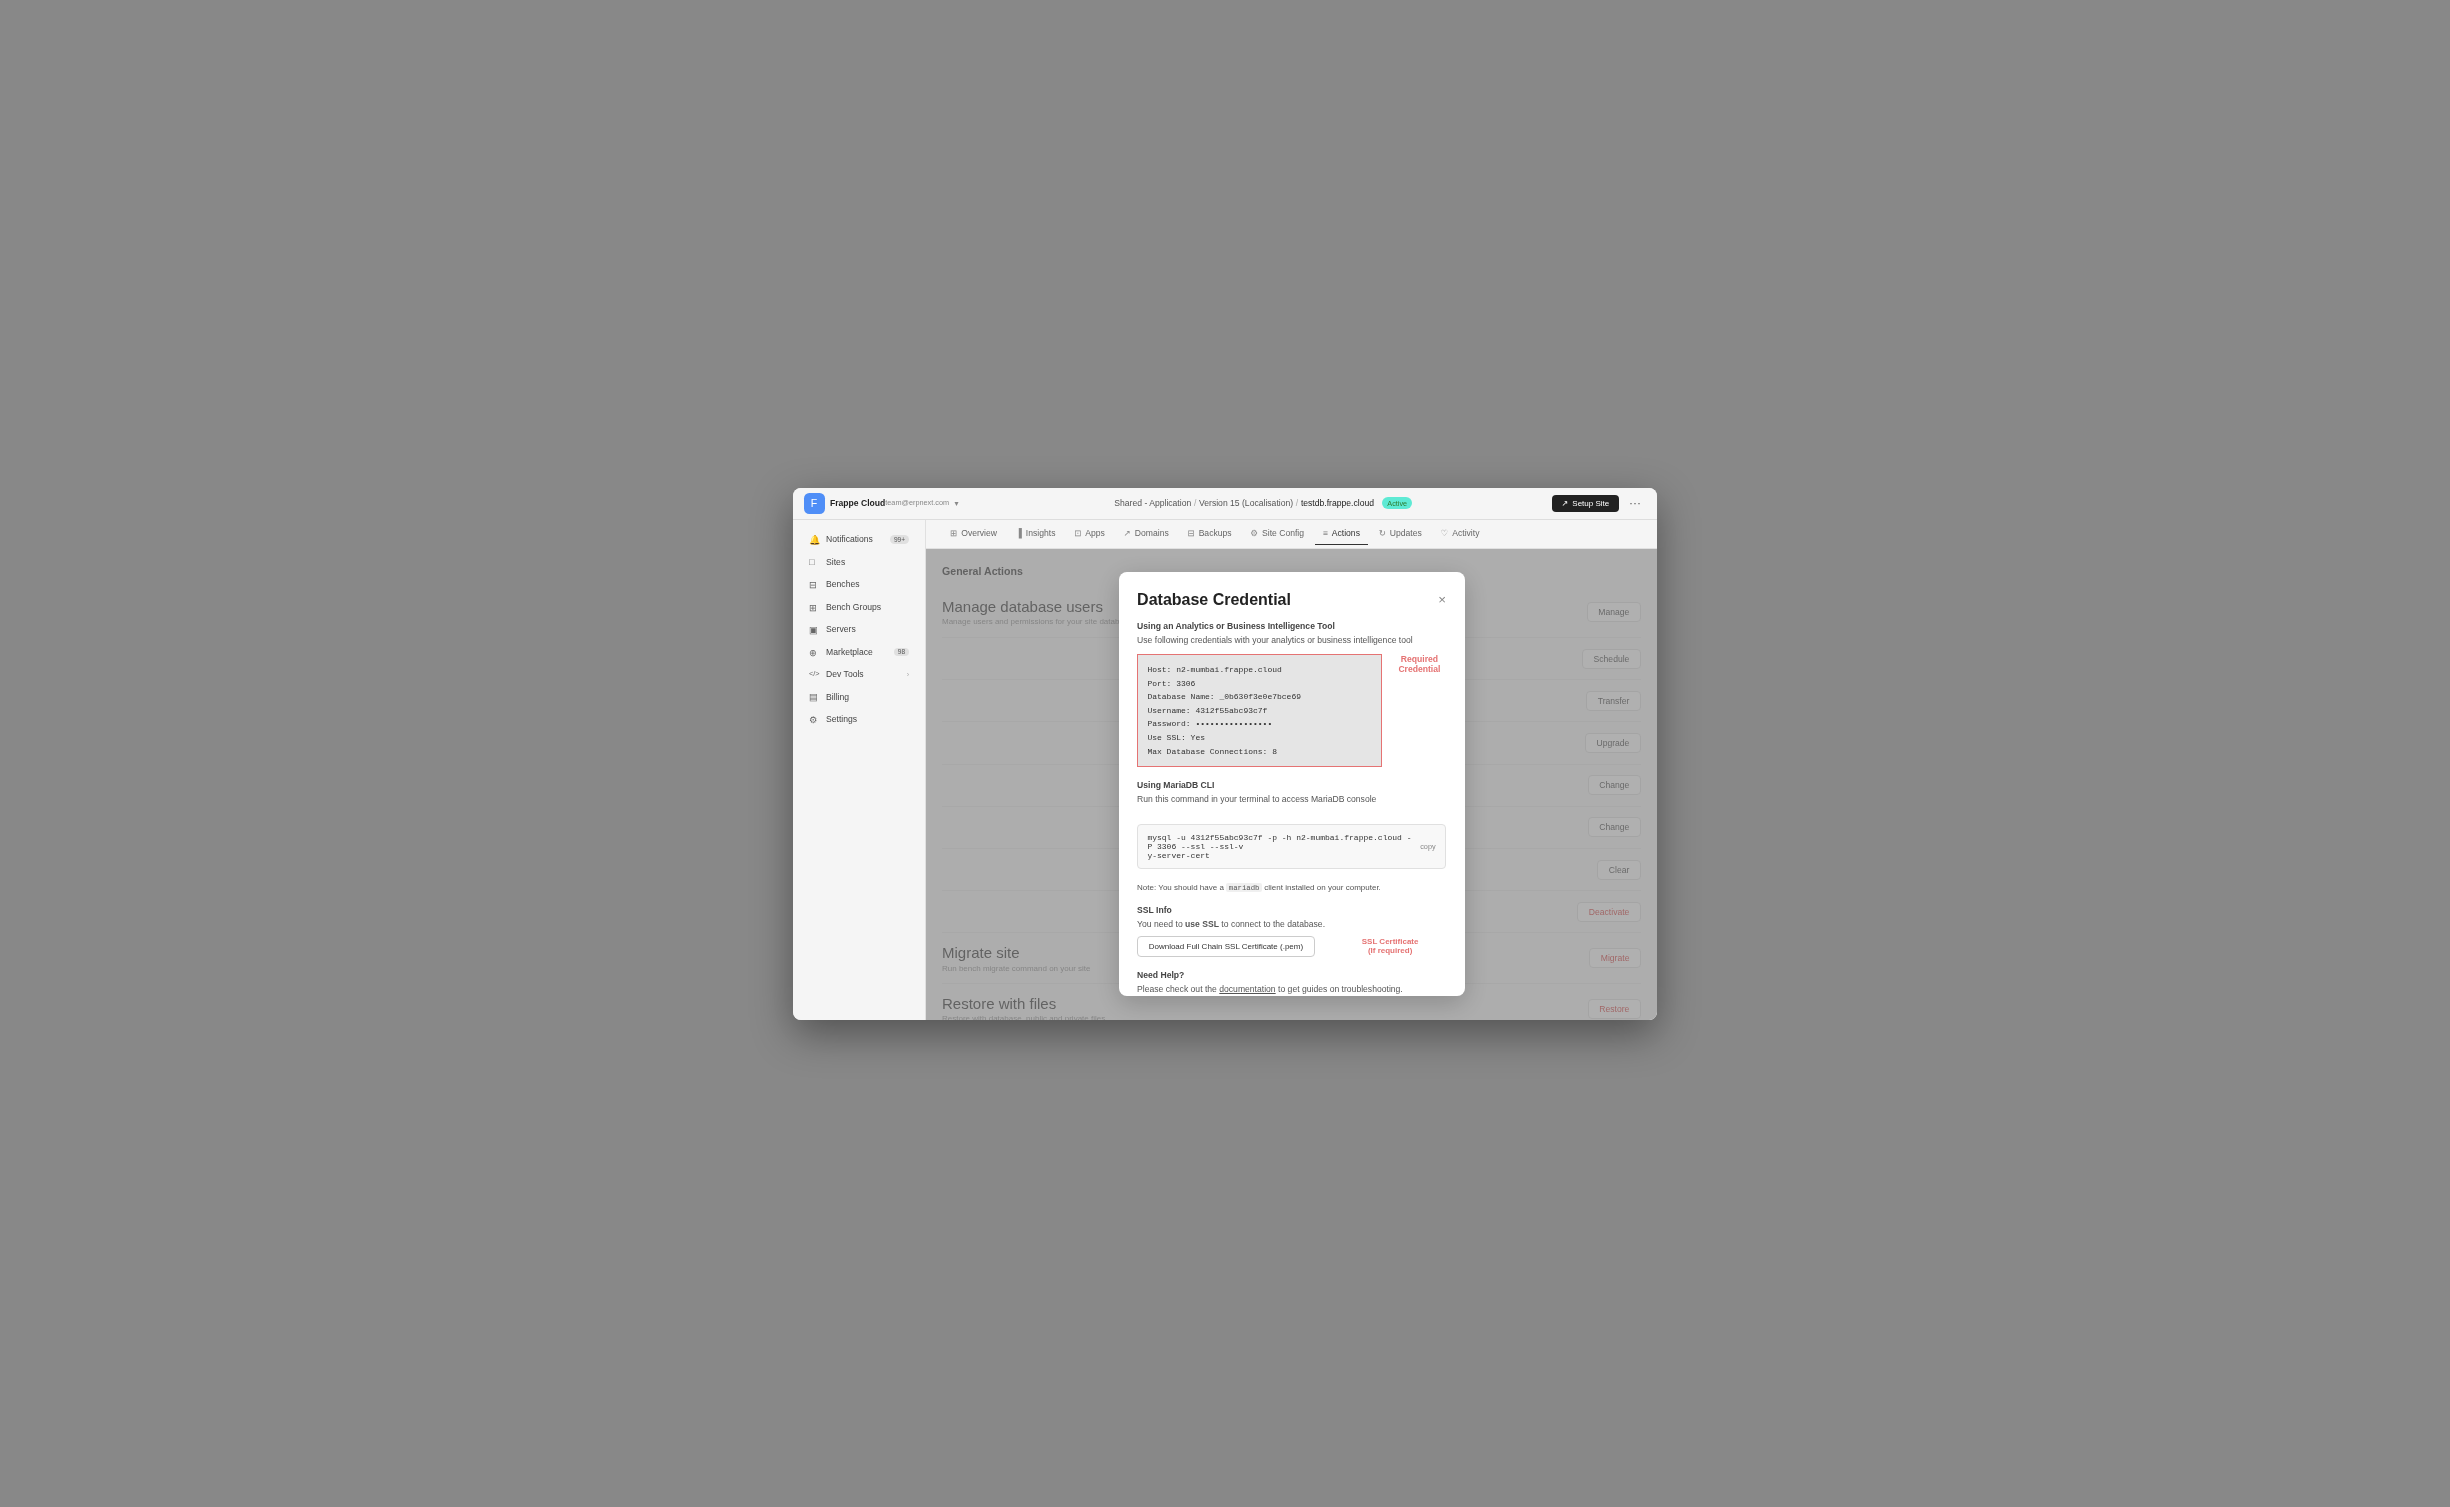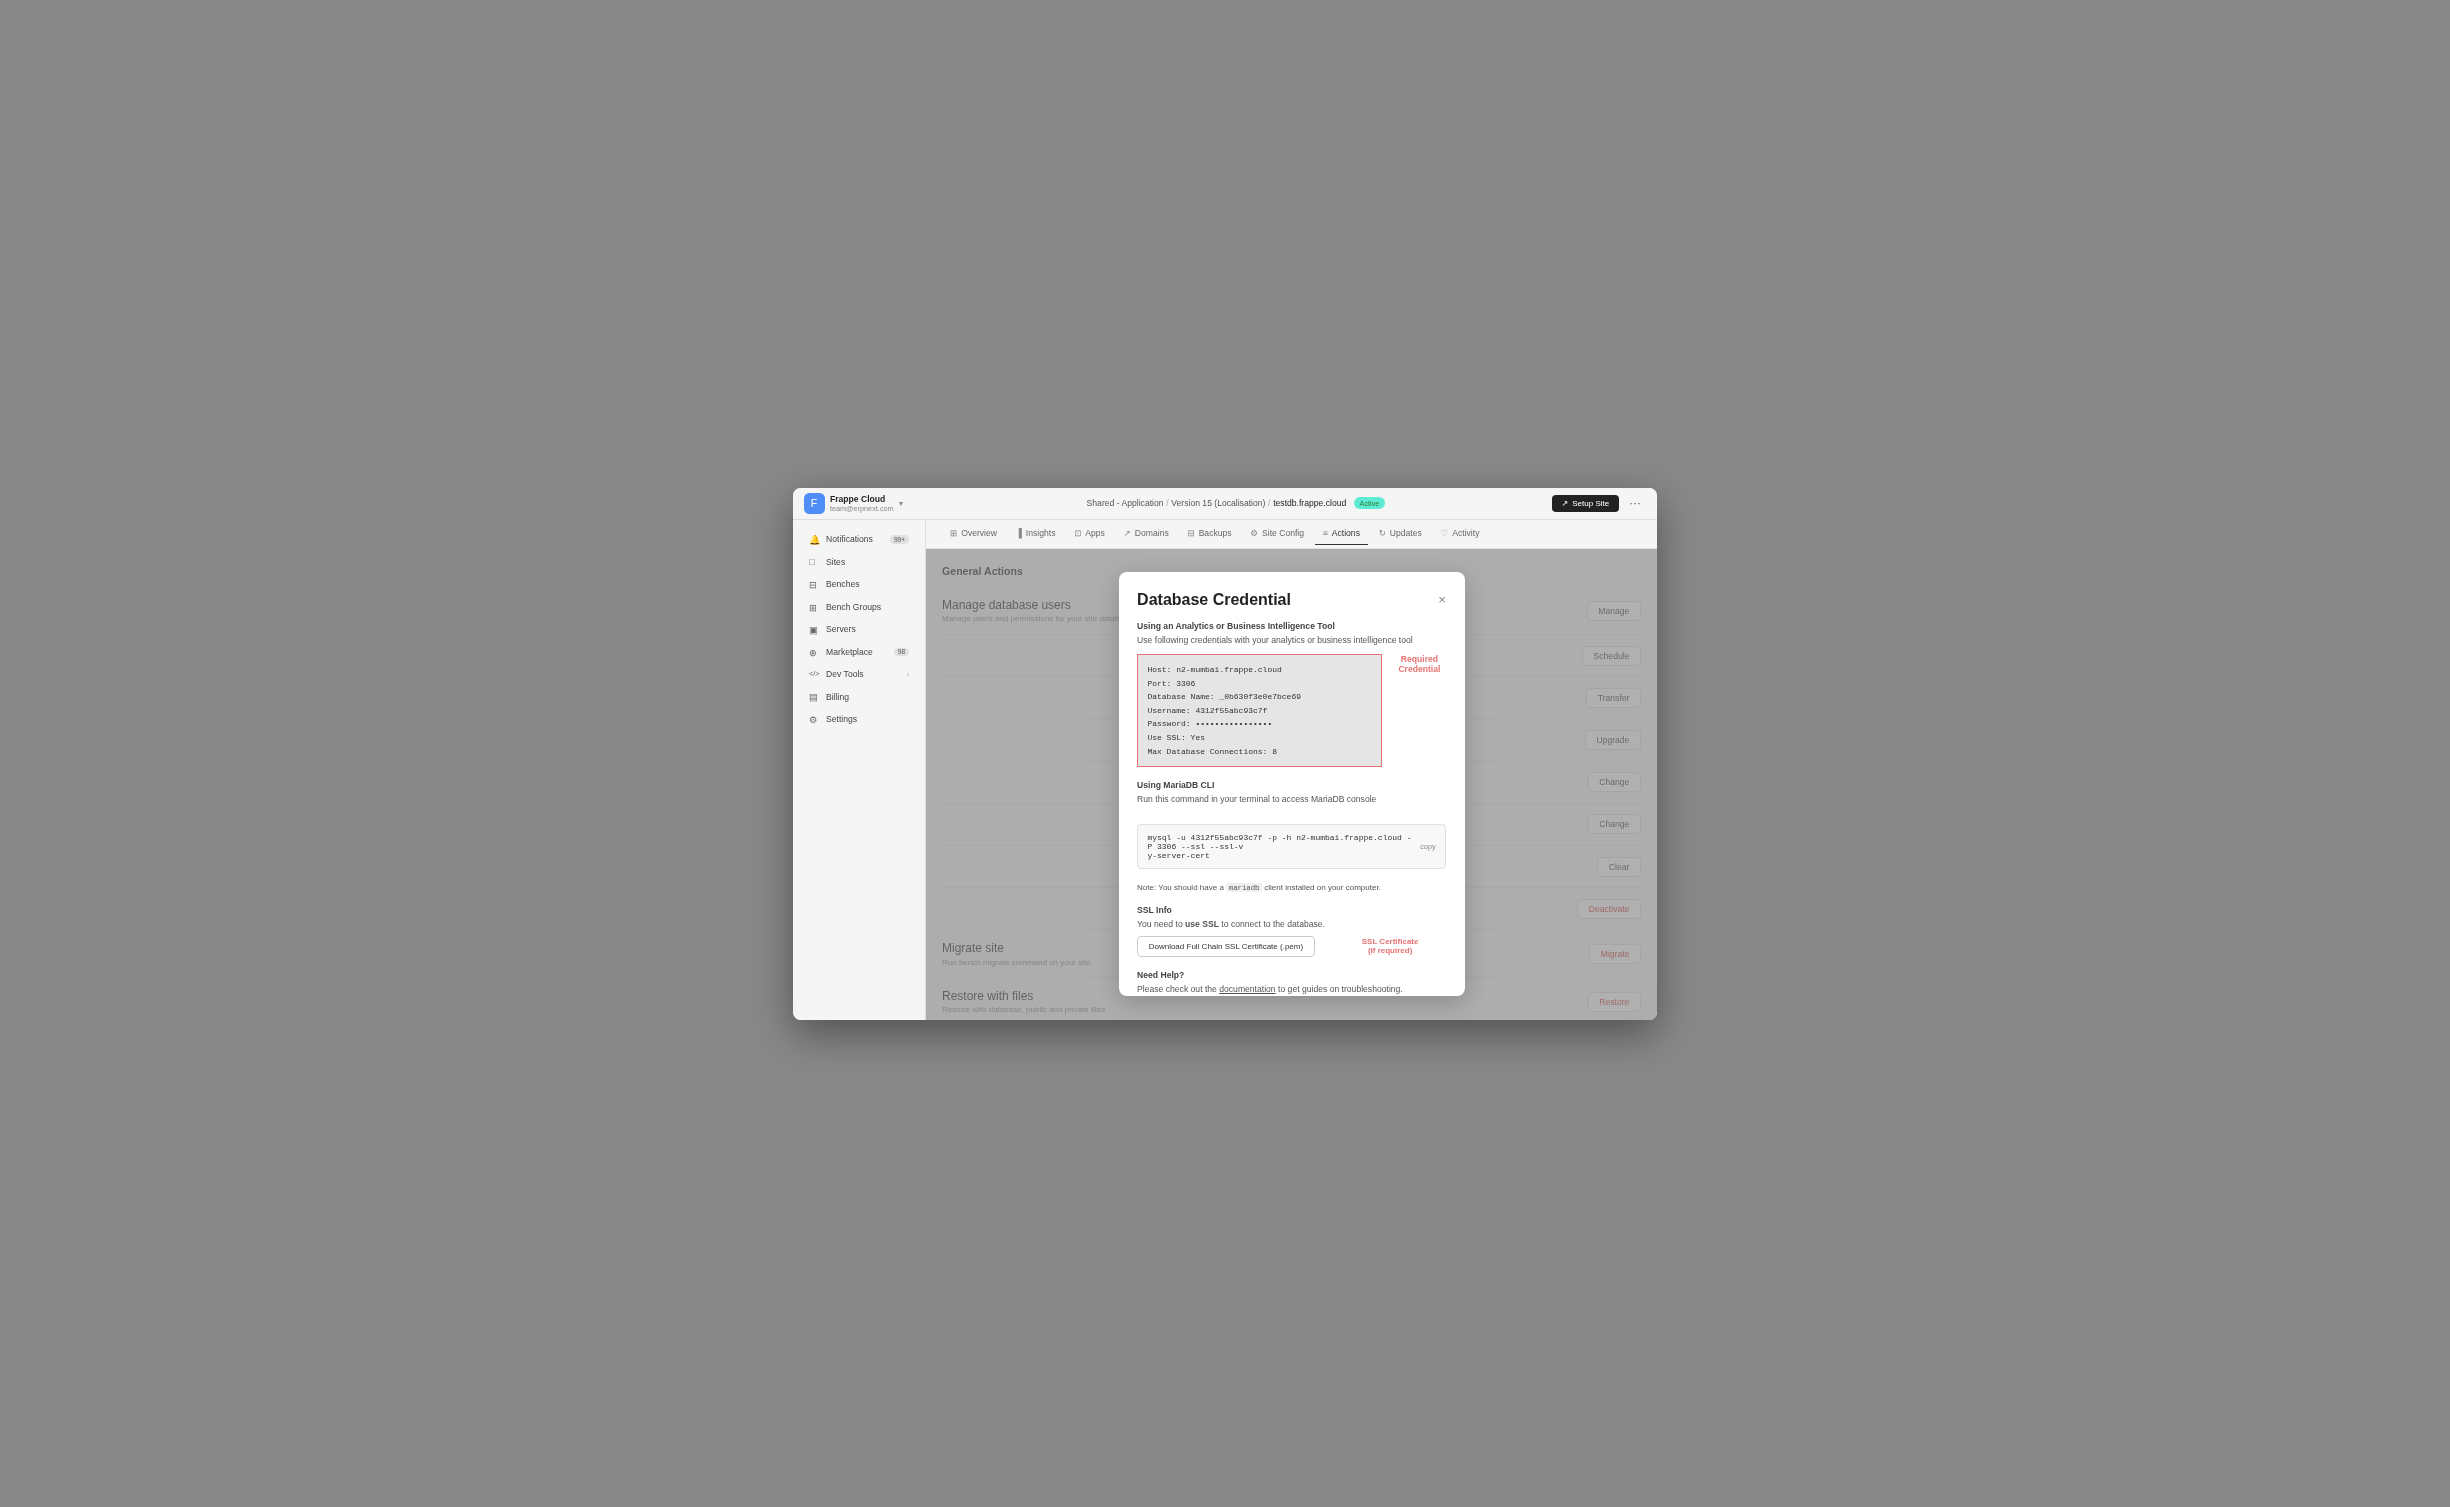--- a/index.html
+++ b/index.html
@@ -41,21 +41,21 @@
       display: flex;
       align-items: center;
       justify-content: center;
       color: white;
       font-size: 10.6px;
       margin-right: 5.3px;
       flex-shrink: 0;
     }
     .titlebar-brand {
       display: flex;
-      flex-direction: column;
+      flex-direction: row;
       margin-right: 2.7px;
     }
     .titlebar-brand-name {
       font-size: 8.6px;
       font-weight: 600;
       color: #222;
     }
     .titlebar-brand-email {
       font-size: 7.3px;
       color: #888;
@@ -202,21 +202,21 @@
     
     .action-row {
       display: flex;
       align-items: center;
       justify-content: space-between;
       padding: 10.6px 0;
       border-bottom: 0.7px solid #e8e8e8;
     }
     .action-row-info {}
     .action-row-title {
-      font-size: 12px;
+      font-size: 15px;
       font-weight: 500;
       color: #222;
       margin-bottom: 2.7px;
     }
     .action-row-desc {
       font-size: 8px;
       color: #888;
     }
     .btn-action {
       background: white;

